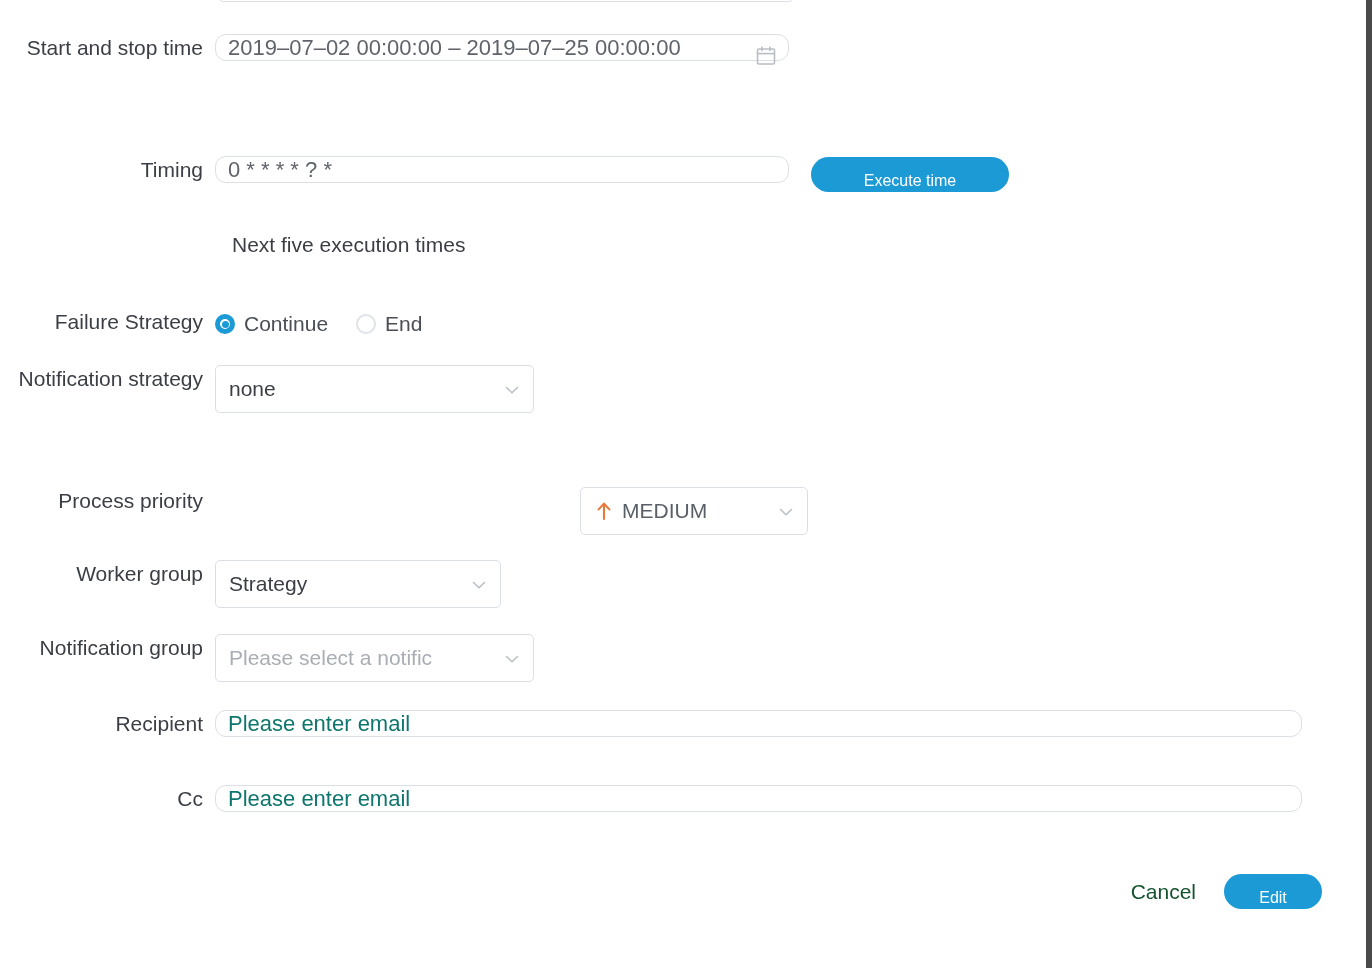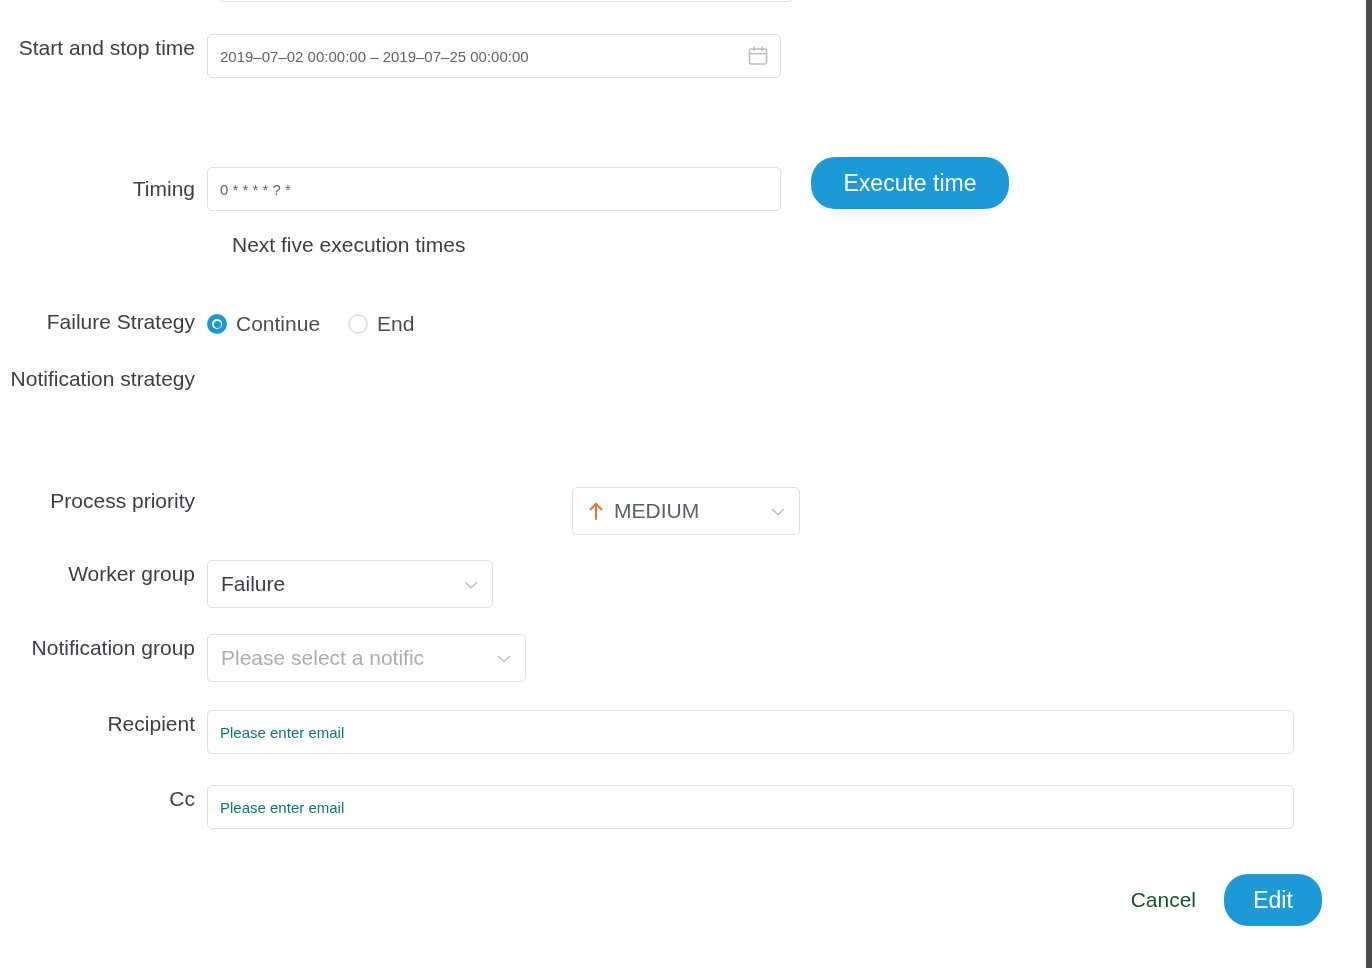--- a/index.html
+++ b/index.html
@@ -60,49 +60,50 @@
     height: 20px;
     border: 1px solid #dcdfe6;
     border-radius: 4px;
     box-sizing: border-box;
   }
 
   .form-row {
     position: absolute;
     display: flex;
     align-items: flex-start;
+    padding-left: 8px;
   }
 
   .form-label {
     width: 207px;
     text-align: right;
     padding-right: 12px;
     box-sizing: border-box;
     font-size: 21px;
     line-height: 28px;
     color: #3b3f45;
     white-space: normal;
     word-wrap: break-word;
   }
 
   .field-zone {
     position: relative;
   }
 
   
   .text-input {
-    height: 44px;
+    height: 27px;
     border: 1px solid #dcdfe6;
-    border-radius: 5px;
+    border-radius: 11px;
     background: #ffffff;
     box-sizing: border-box;
     display: flex;
     align-items: center;
     padding: 0 12px;
-    font-size: 15px;
+    font-size: 22px;
     color: #5f646b;
     overflow: hidden;
     white-space: nowrap;
   }
   .text-input .value {
     overflow: hidden;
     white-space: nowrap;
     text-overflow: clip;
     flex: 1;
   }
@@ -220,23 +221,23 @@
     font-size: 21px;
     color: #3b3f45;
   }
 
   
   .btn-primary {
     background: #1b9ad6;
     color: #ffffff;
     border: none;
     border-radius: 24px;
-    font-size: 23px;
+    font-size: 16px;
     font-family: "Liberation Sans", sans-serif;
-    height: 52px;
+    height: 35px;
     padding: 0 24px;
     cursor: pointer;
     line-height: 48px;
     display: inline-block;
     text-align: center;
   }
   .btn-execute {
     position: absolute;
     left: 811px;
     top: 157px;
@@ -288,21 +289,21 @@
         <svg width="22" height="22" viewBox="0 0 22 22" fill="none" xmlns="http://www.w3.org/2000/svg">
           <rect x="2.5" y="4" width="17" height="15" rx="1.5" stroke="#b9bdc4" stroke-width="1.6"></rect>
           <line x1="2.5" y1="8.6" x2="19.5" y2="8.6" stroke="#b9bdc4" stroke-width="1.6"></line>
           <line x1="7" y1="2" x2="7" y2="5.4" stroke="#b9bdc4" stroke-width="1.6" stroke-linecap="round"></line>
           <line x1="15" y1="2" x2="15" y2="5.4" stroke="#b9bdc4" stroke-width="1.6" stroke-linecap="round"></line>
         </svg>
       </span>
     </div>
   </div>
 
-  <div class="form-row" style="left:0; top:167px; width:800px;align-items:center;">
+  <div class="form-row" style="left:0; top:156px; width:800px;">
     <div class="form-label" style="width:207px;">Timing</div>
     <div class="field-zone">
       <div class="text-input timing-input">
         <span class="value">0 * * * * ? *</span>
       </div>
     </div>
   </div>
 
   <button class="btn-primary btn-execute">Execute time</button>
 
@@ -319,20 +320,30 @@
         <label class="radio-item">
           <span class="radio-dot unchecked"></span>
           <span>End</span>
         </label>
       </div>
     </div>
   </div>
 
   <div class="form-row" style="left:0; top:365px; width:800px;">
     <div class="form-label" style="width:207px;">Notification strategy</div>
+    <div class="field-zone">
+      <div class="select-box sel-notify">
+        <span class="sel-value">none</span>
+        <span class="chevron">
+          <svg width="18" height="18" viewBox="0 0 18 18" fill="none" xmlns="http://www.w3.org/2000/svg">
+            <path d="M3.5 6.5L9 11.8L14.5 6.5" stroke="#b9bdc4" stroke-width="1.5" stroke-linecap="round" stroke-linejoin="round"></path>
+          </svg>
+        </span>
+      </div>
+    </div>
   </div>
 
   <div class="form-row" style="left:0; top:487px; width:800px;justify-content:space-between;">
     <div class="form-label" style="width:207px;">Process priority</div>
     <div class="field-zone">
       <div class="select-box sel-priority">
         <span class="priority-arrow">
           <svg width="20" height="22" viewBox="0 0 20 22" fill="none" xmlns="http://www.w3.org/2000/svg">
             <line x1="10" y1="19" x2="10" y2="4" stroke="#e8793a" stroke-width="2.1" stroke-linecap="round"></line>
             <path d="M4.6 9.4L10 3.6L15.4 9.4" stroke="#e8793a" stroke-width="2.1" stroke-linecap="round" stroke-linejoin="round"></path>
@@ -345,21 +356,21 @@
           </svg>
         </span>
       </div>
     </div>
   </div>
 
   <div class="form-row" style="left:0; top:560px; width:800px;">
     <div class="form-label" style="width:207px;">Worker group</div>
     <div class="field-zone">
       <div class="select-box sel-worker">
-        <span class="sel-value">Failure</span>
+        <span class="sel-value">Strategy</span>
         <span class="chevron">
           <svg width="18" height="18" viewBox="0 0 18 18" fill="none" xmlns="http://www.w3.org/2000/svg">
             <path d="M3.5 6.5L9 11.8L14.5 6.5" stroke="#b9bdc4" stroke-width="1.5" stroke-linecap="round" stroke-linejoin="round"></path>
           </svg>
         </span>
       </div>
     </div>
   </div>
 
   <div class="form-row" style="left:0; top:634px; width:800px;">

